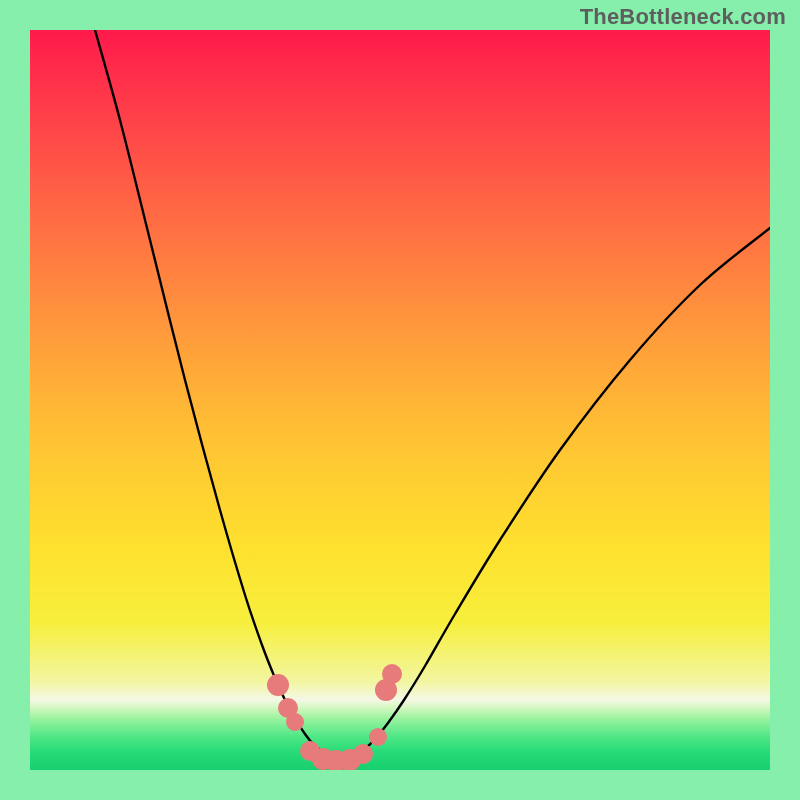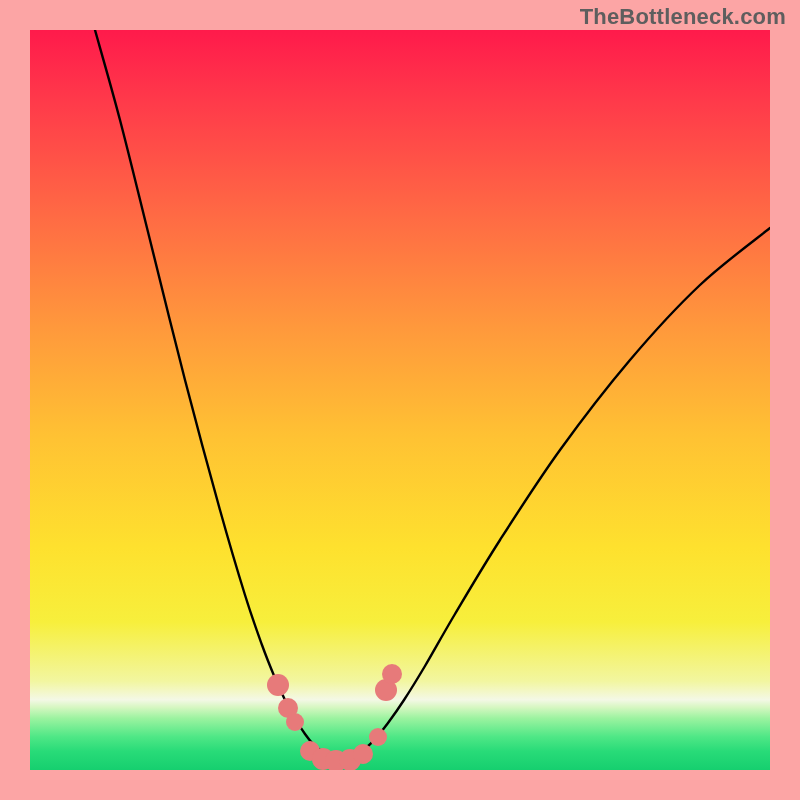--- a/index.html
+++ b/index.html
@@ -10,21 +10,21 @@
     background: #000;
     overflow: hidden;
     font-family: Arial, Helvetica, sans-serif;
   }
   .frame {
     position: absolute;
     left: 0;
     top: 0;
     width: 800px;
     height: 800px;
-    background: #fca5a5;
+    background: #86efac;
   }
   .plot-area {
     position: absolute;
     left: 30px;
     top: 30px;
     width: 740px;
     height: 740px;
     overflow: hidden;
   }
   .gradient {

